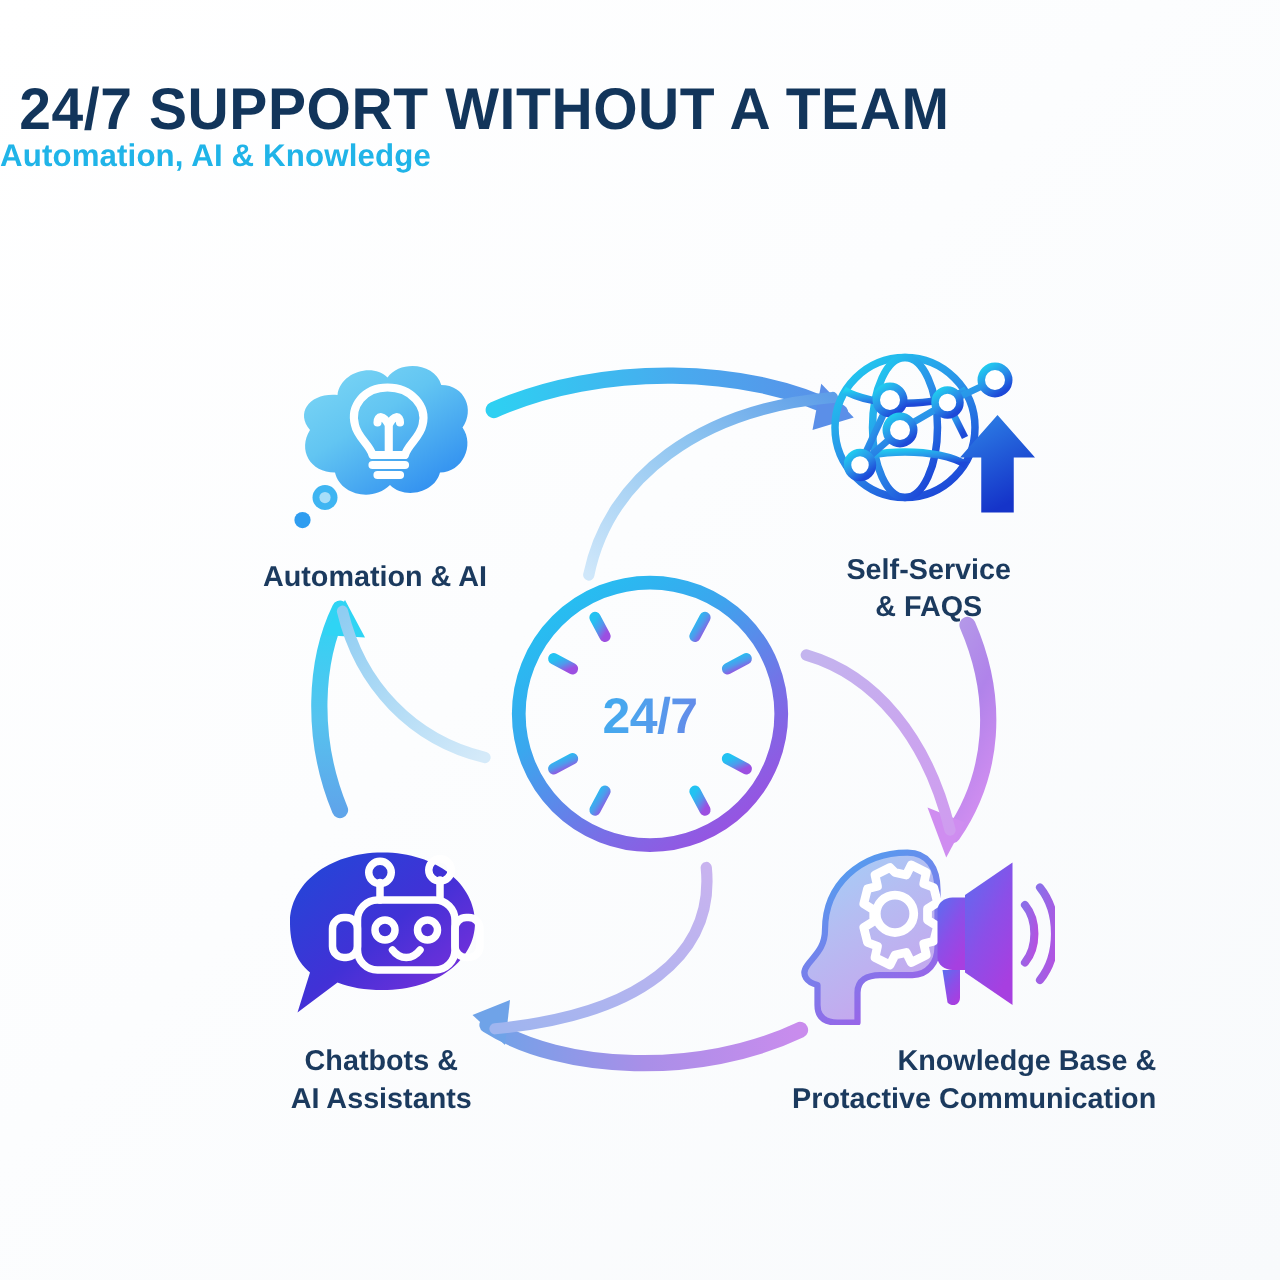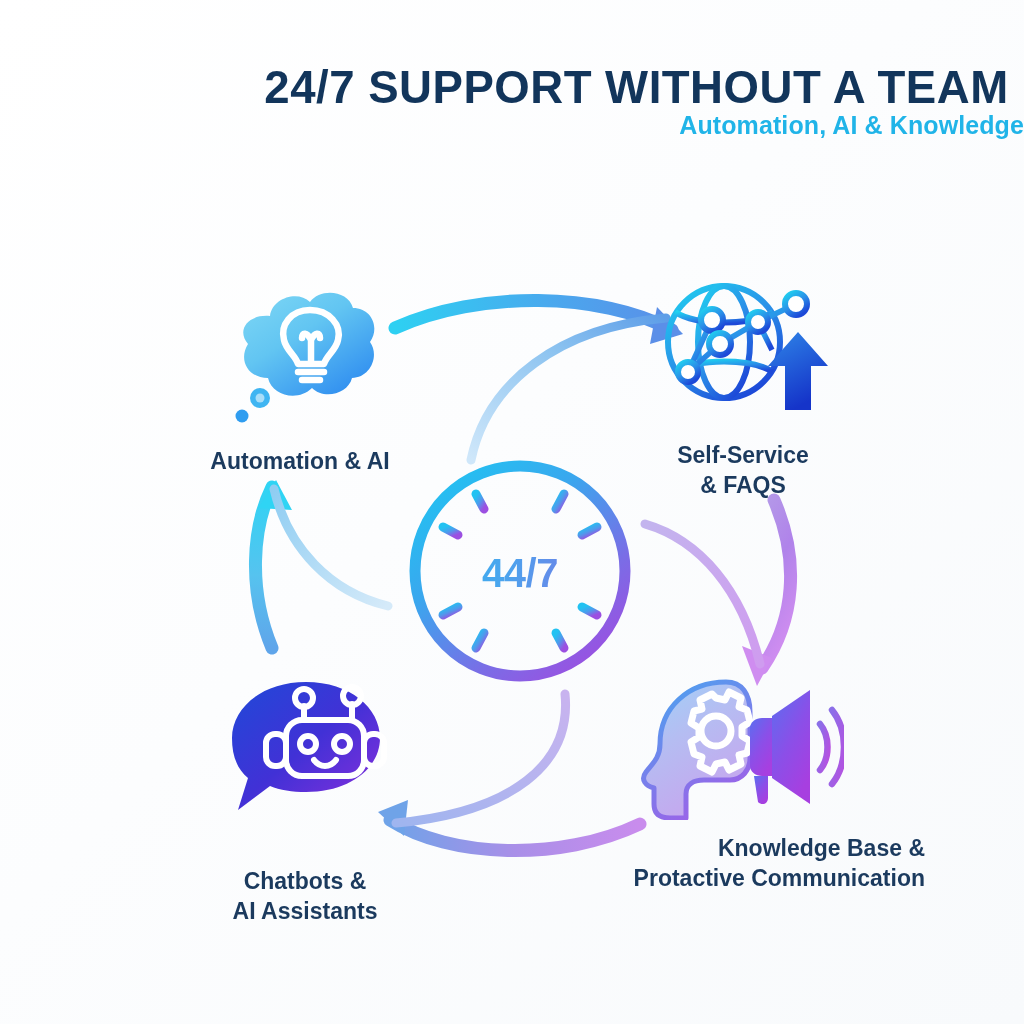--- a/index.html
+++ b/index.html
@@ -20,21 +20,21 @@
     inset: 0;
     background: linear-gradient(135deg, #ffffff 0%, #fcfdfe 45%, #f8fafc 100%);
   }
 
   
   .header {
     position: absolute;
     top: 62px;
     left: 0;
     width: 1024px;
-    text-align: right;
+    text-align: left;
   }
   .title {
     font-size: 47px;
     font-weight: bold;
     letter-spacing: 0.5px;
     color: #12355b;
     line-height: 1.05;
     white-space: nowrap;
     transform: scaleX(0.97);
   }
@@ -67,21 +67,21 @@
     position: absolute;
     color: #1b3a5e;
     font-size: 23px;
     font-weight: bold;
     line-height: 1.32;
     text-align: center;
     white-space: pre-line;
   }
   .label-automation { left: 160px; top: 446px; width: 280px; }
   .label-selfservice { left: 620px; top: 440px; width: 246px; }
-  .label-chatbots { left: 180px; top: 866px; width: 250px; }
+  .label-chatbots { left: 180px; top: 833px; width: 250px; }
   .label-knowledge { left: 545px; top: 833px; width: 380px; text-align: right; }
 
   
   .clock-wrap {
     position: absolute;
     left: 404px;
     top: 455px;
     width: 232px;
     height: 232px;
   }
@@ -223,21 +223,21 @@
           <line x1="193" y1="160" x2="178" y2="152"></line>
           <line x1="160" y1="193" x2="152" y2="178"></line>
           <line x1="116" y1="204" x2="116" y2="187"></line>
           <line x1="72" y1="193" x2="80" y2="178"></line>
           <line x1="39" y1="160" x2="54" y2="152"></line>
           <line x1="28" y1="116" x2="45" y2="116"></line>
           <line x1="39" y1="72" x2="54" y2="80"></line>
           <line x1="72" y1="39" x2="80" y2="54"></line>
         </g>
       </svg>
-      <div class="clock-center-text">44/7</div>
+      <div class="clock-center-text">24/7</div>
     </div>
 
     <div class="icon-box icon-automation">
       <svg viewBox="0 0 176 148" width="176" height="148">
         <defs>
           <linearGradient id="cloudGrad" x1="0" y1="0" x2="0.8" y2="1">
             <stop offset="0%" stop-color="#7fd8f5"></stop>
             <stop offset="45%" stop-color="#62c5f2"></stop>
             <stop offset="100%" stop-color="#2f8df0"></stop>
           </linearGradient>

